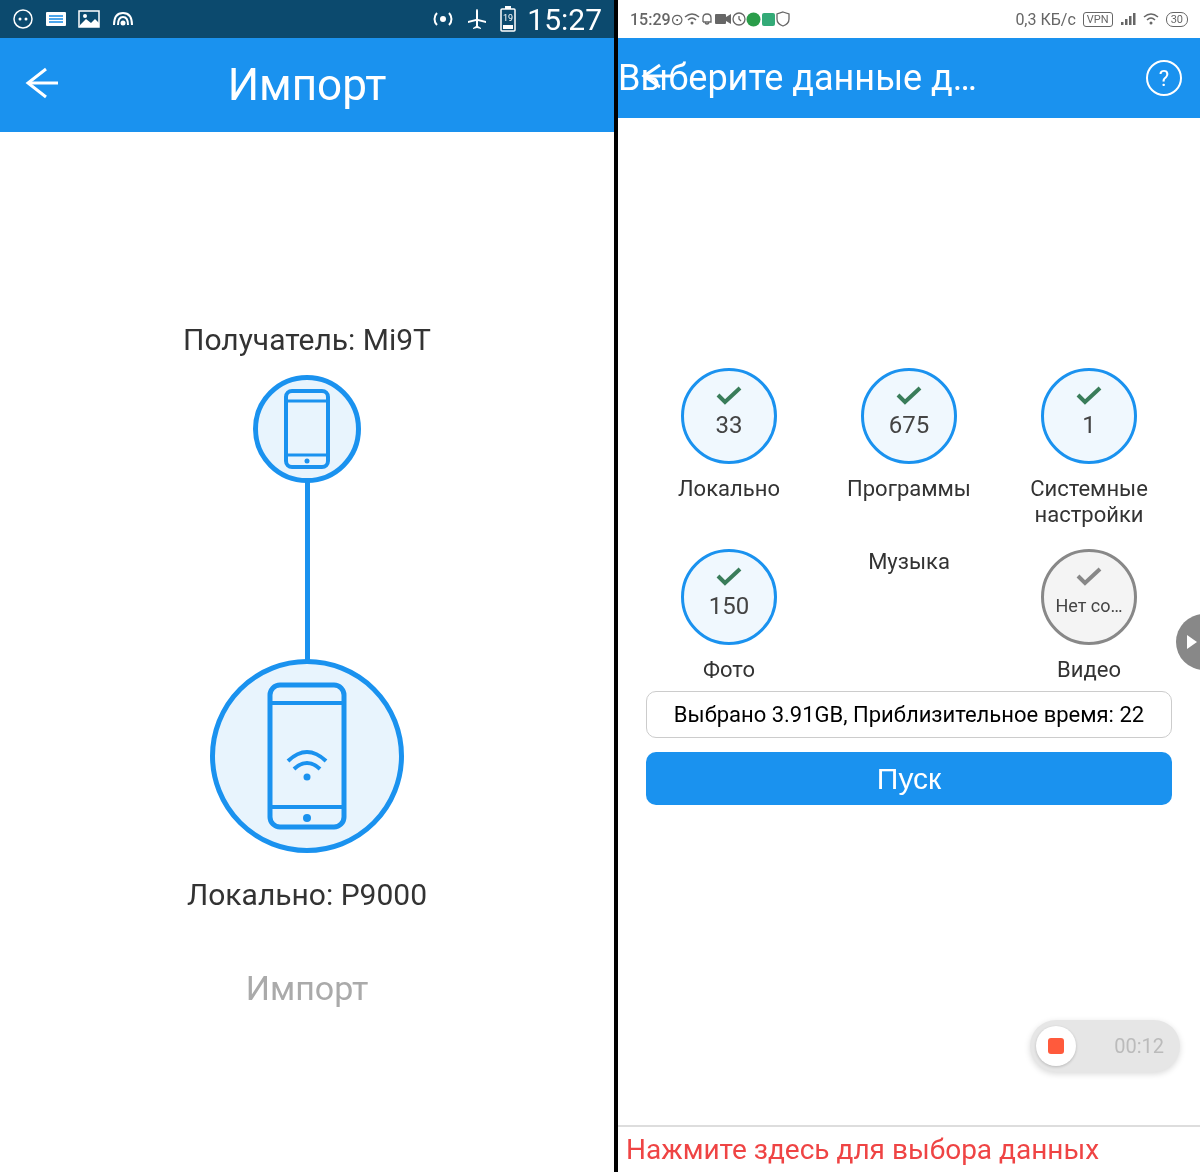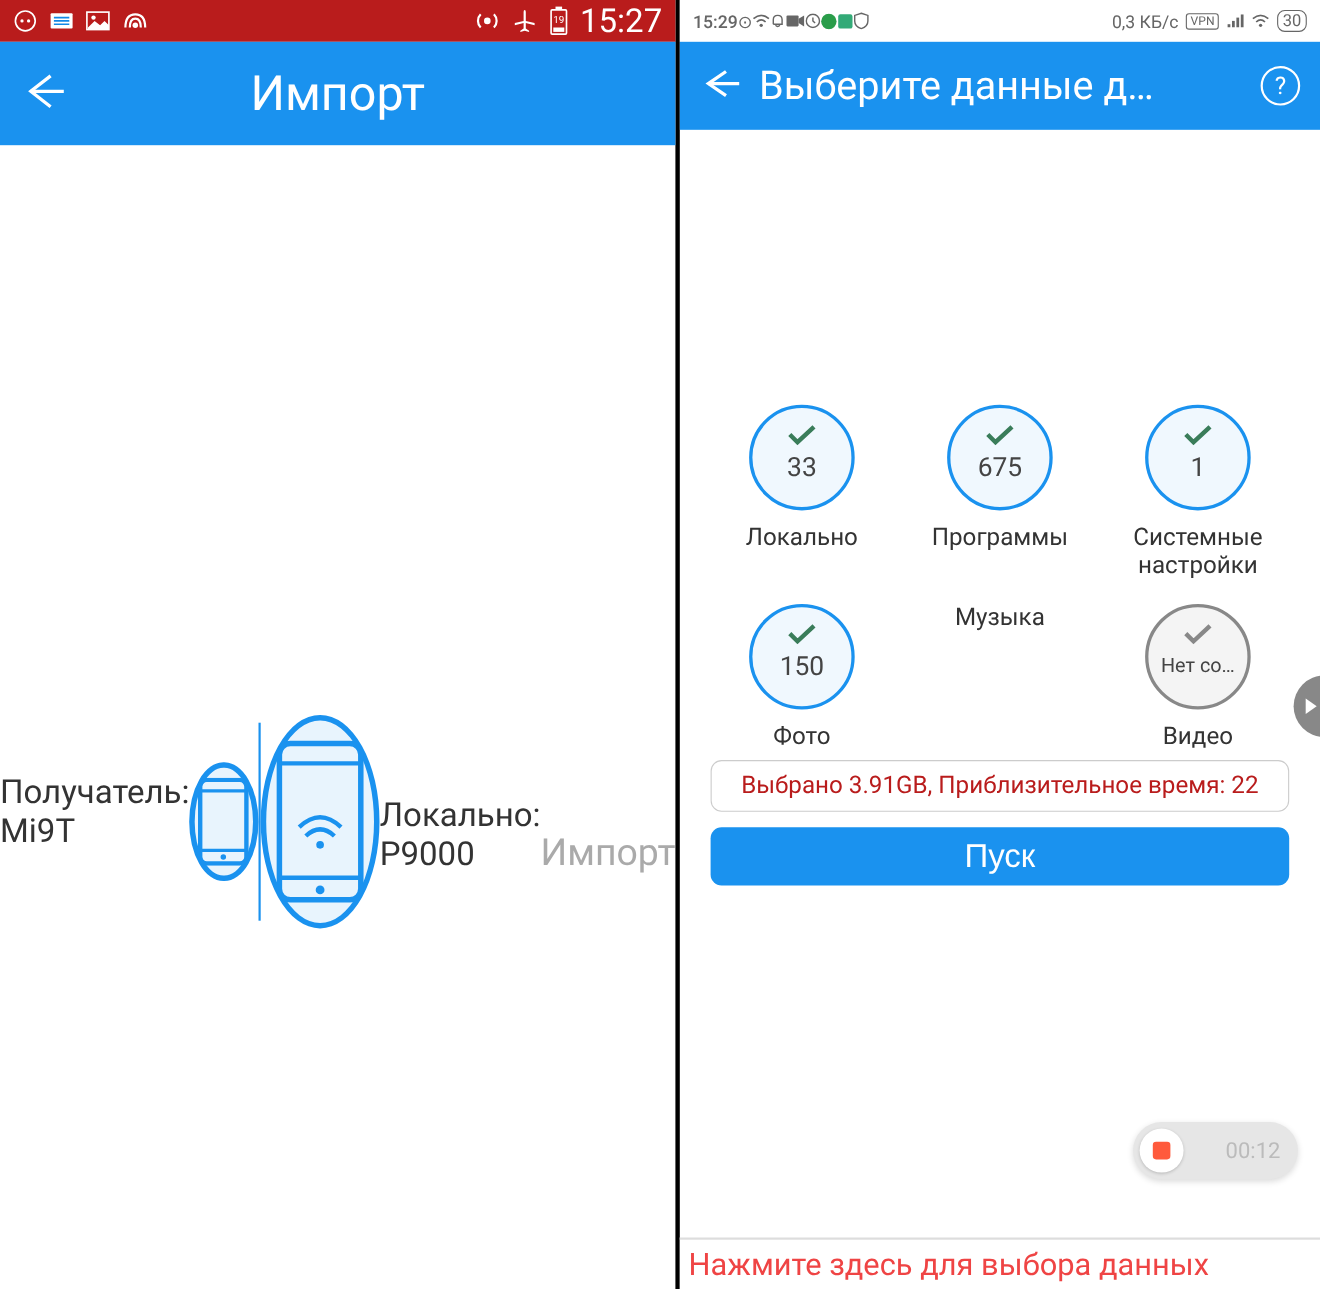--- a/index.html
+++ b/index.html
@@ -15,21 +15,21 @@
     background: #fff;
     display: flex;
     flex-direction: column;
     position: relative;
   }
   .phone-left { width: 614px; height: 1172px; }
   .phone-right { width: 582px; height: 1172px; margin-left: 4px; }
 
   
   .status-bar {
-    background: #b91c1c;
+    background: #0c4a6e;
     color: #fff;
     display: flex;
     align-items: center;
     justify-content: space-between;
     padding: 0 12px;
     font-size: 26px;
     font-weight: 400;
   }
   .status-bar.left { height: 38px; }
   .status-bar.right { height: 38px; background: #fff; color: #666; font-size: 16px; }
@@ -52,42 +52,42 @@
     top: 50%;
     transform: translateY(-50%);
     cursor: pointer;
   }
   .app-bar .title {
     flex: 1;
     text-align: center;
     font-size: 44px;
     font-weight: 400;
   }
-  .app-bar.right .title { text-align: left; margin-left: 72px; font-size: 36px; }
+  .app-bar.right .title { text-align: left; font-size: 36px; }
   .app-bar .help {
     position: absolute;
     right: 18px;
     top: 50%;
     transform: translateY(-50%);
     width: 36px;
     height: 36px;
     border: 2px solid #fff;
     border-radius: 50%;
     display: flex;
     align-items: center;
     justify-content: center;
     font-size: 22px;
     cursor: pointer;
   }
 
   
   .left-content {
     flex: 1;
     display: flex;
-    flex-direction: row;
+    flex-direction: column;
     align-items: center;
     padding-top: 190px;
   }
   .recipient-label { font-size: 30px; color: #333; margin-bottom: 18px; }
   .phone-circle-small {
     width: 108px;
     height: 108px;
     border: 5px solid #1a92ef;
     border-radius: 50%;
     background: #e8f4fd;
@@ -156,21 +156,21 @@
   .data-count { font-size: 24px; color: #444; margin-top: 18px; }
   .data-label { font-size: 22px; color: #333; line-height: 1.2; }
 
   .summary-box {
     margin-top: 8px;
     border: 1px solid #ccc;
     border-radius: 10px;
     padding: 10px 16px;
     text-align: center;
     font-size: 22px;
-    color: #b91c1c;
+    color: #000000;
     background: #fff;
   }
   .start-btn {
     margin-top: 14px;
     background: #1a92ef;
     color: #fff;
     border: none;
     border-radius: 10px;
     height: 53px;
     font-size: 30px;
@@ -395,21 +395,21 @@
             <rect x="9" y="3" width="2.5" height="9" fill="#666"></rect>
             <rect x="13" y="0" width="2.5" height="12" fill="#666"></rect>
           </svg>
       </span>
       <span>
         <svg width="16" height="12" viewBox="0 0 16 12">
             <path d="M1 4 Q8 -2 15 4 M4 7 Q8 3 12 7" fill="none" stroke="#666" stroke-width="1.5"></path>
             <circle cx="8" cy="10" r="1.5" fill="#666"></circle>
           </svg>
       </span>
-      <span style="border:1px solid #666;border-radius:7px;padding:0 4px;font-size:15px">30</span>
+      <span style="border:1px solid #666;border-radius:7px;padding:0 4px;font-size:11px">30</span>
     </div>
   </div>
 
   <div class="app-bar right">
     <div class="back">
       <svg width="40" height="30" viewBox="0 0 40 30">
           <path d="M24 4 L8 15 L24 26" fill="none" stroke="#fff" stroke-width="3"></path>
           <line x1="8" y1="15" x2="36" y2="15" stroke="#fff" stroke-width="3"></line>
         </svg>
     </div>

